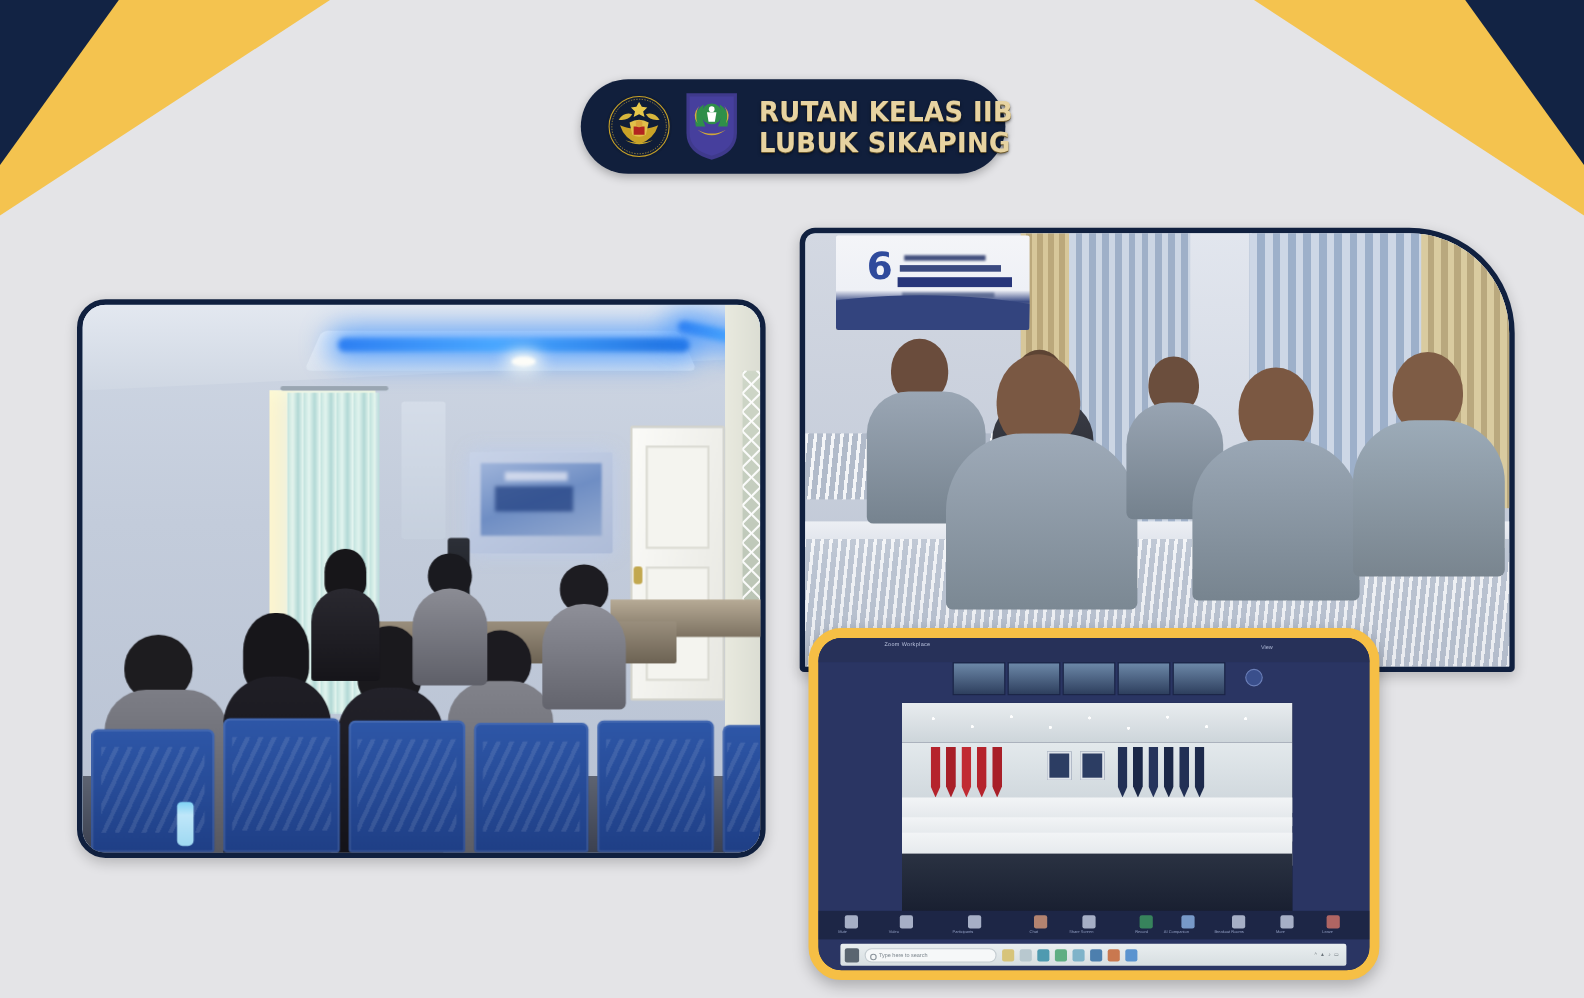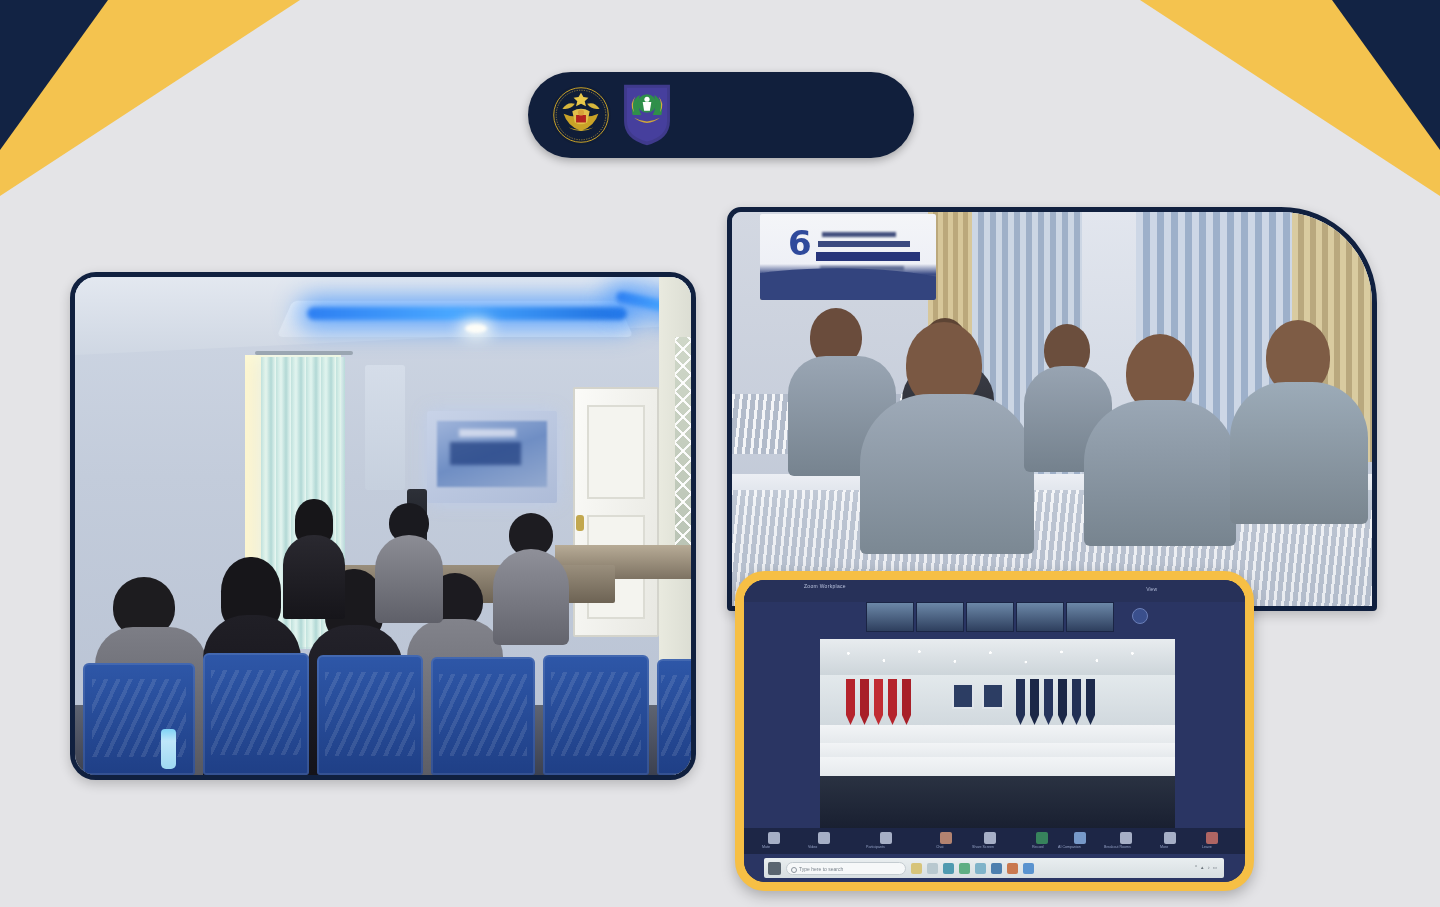--- a/index.html
+++ b/index.html
@@ -462,20 +462,24 @@
       <path d="M20 46 q-4 -20 10 -28 q-4 16 2 28 Z" fill="#2f8f4a"></path>
       <path d="M60 46 q4 -20 -10 -28 q4 16 -2 28 Z" fill="#2f8f4a"></path>
       <path d="M22 50 q18 14 36 0 q-18 10 -36 0 Z" fill="#cfa63a"></path>
       <circle cx="40" cy="30" r="13" fill="#2f8f4a"></circle>
       <path d="M34 28 h12 l-2 12 h-8 Z" fill="#ffffff"></path>
       <circle cx="40" cy="24" r="3.6" fill="#ffffff"></circle>
       <path d="M24 20 q-6 10 -2 22 q-8 -10 2 -22 Z" fill="#d4ad3e"></path>
       <path d="M56 20 q6 10 2 22 q8 -10 -2 -22 Z" fill="#d4ad3e"></path>
     </svg>
 
+    <div class="badge-text">
+      <span>RUTAN KELAS IIB</span>
+      <span>LUBUK SIKAPING</span>
+    </div>
   </div>
 
   <div class="photo" id="photo-meeting-room">
     <div class="scene">
       <div class="room-wall"></div>
       <div class="room-ceiling"></div>
       <div class="ceiling-cove"></div>
       <div class="cove-led"></div>
       <div class="cove-led right"></div>
       <div class="down-light"></div>

